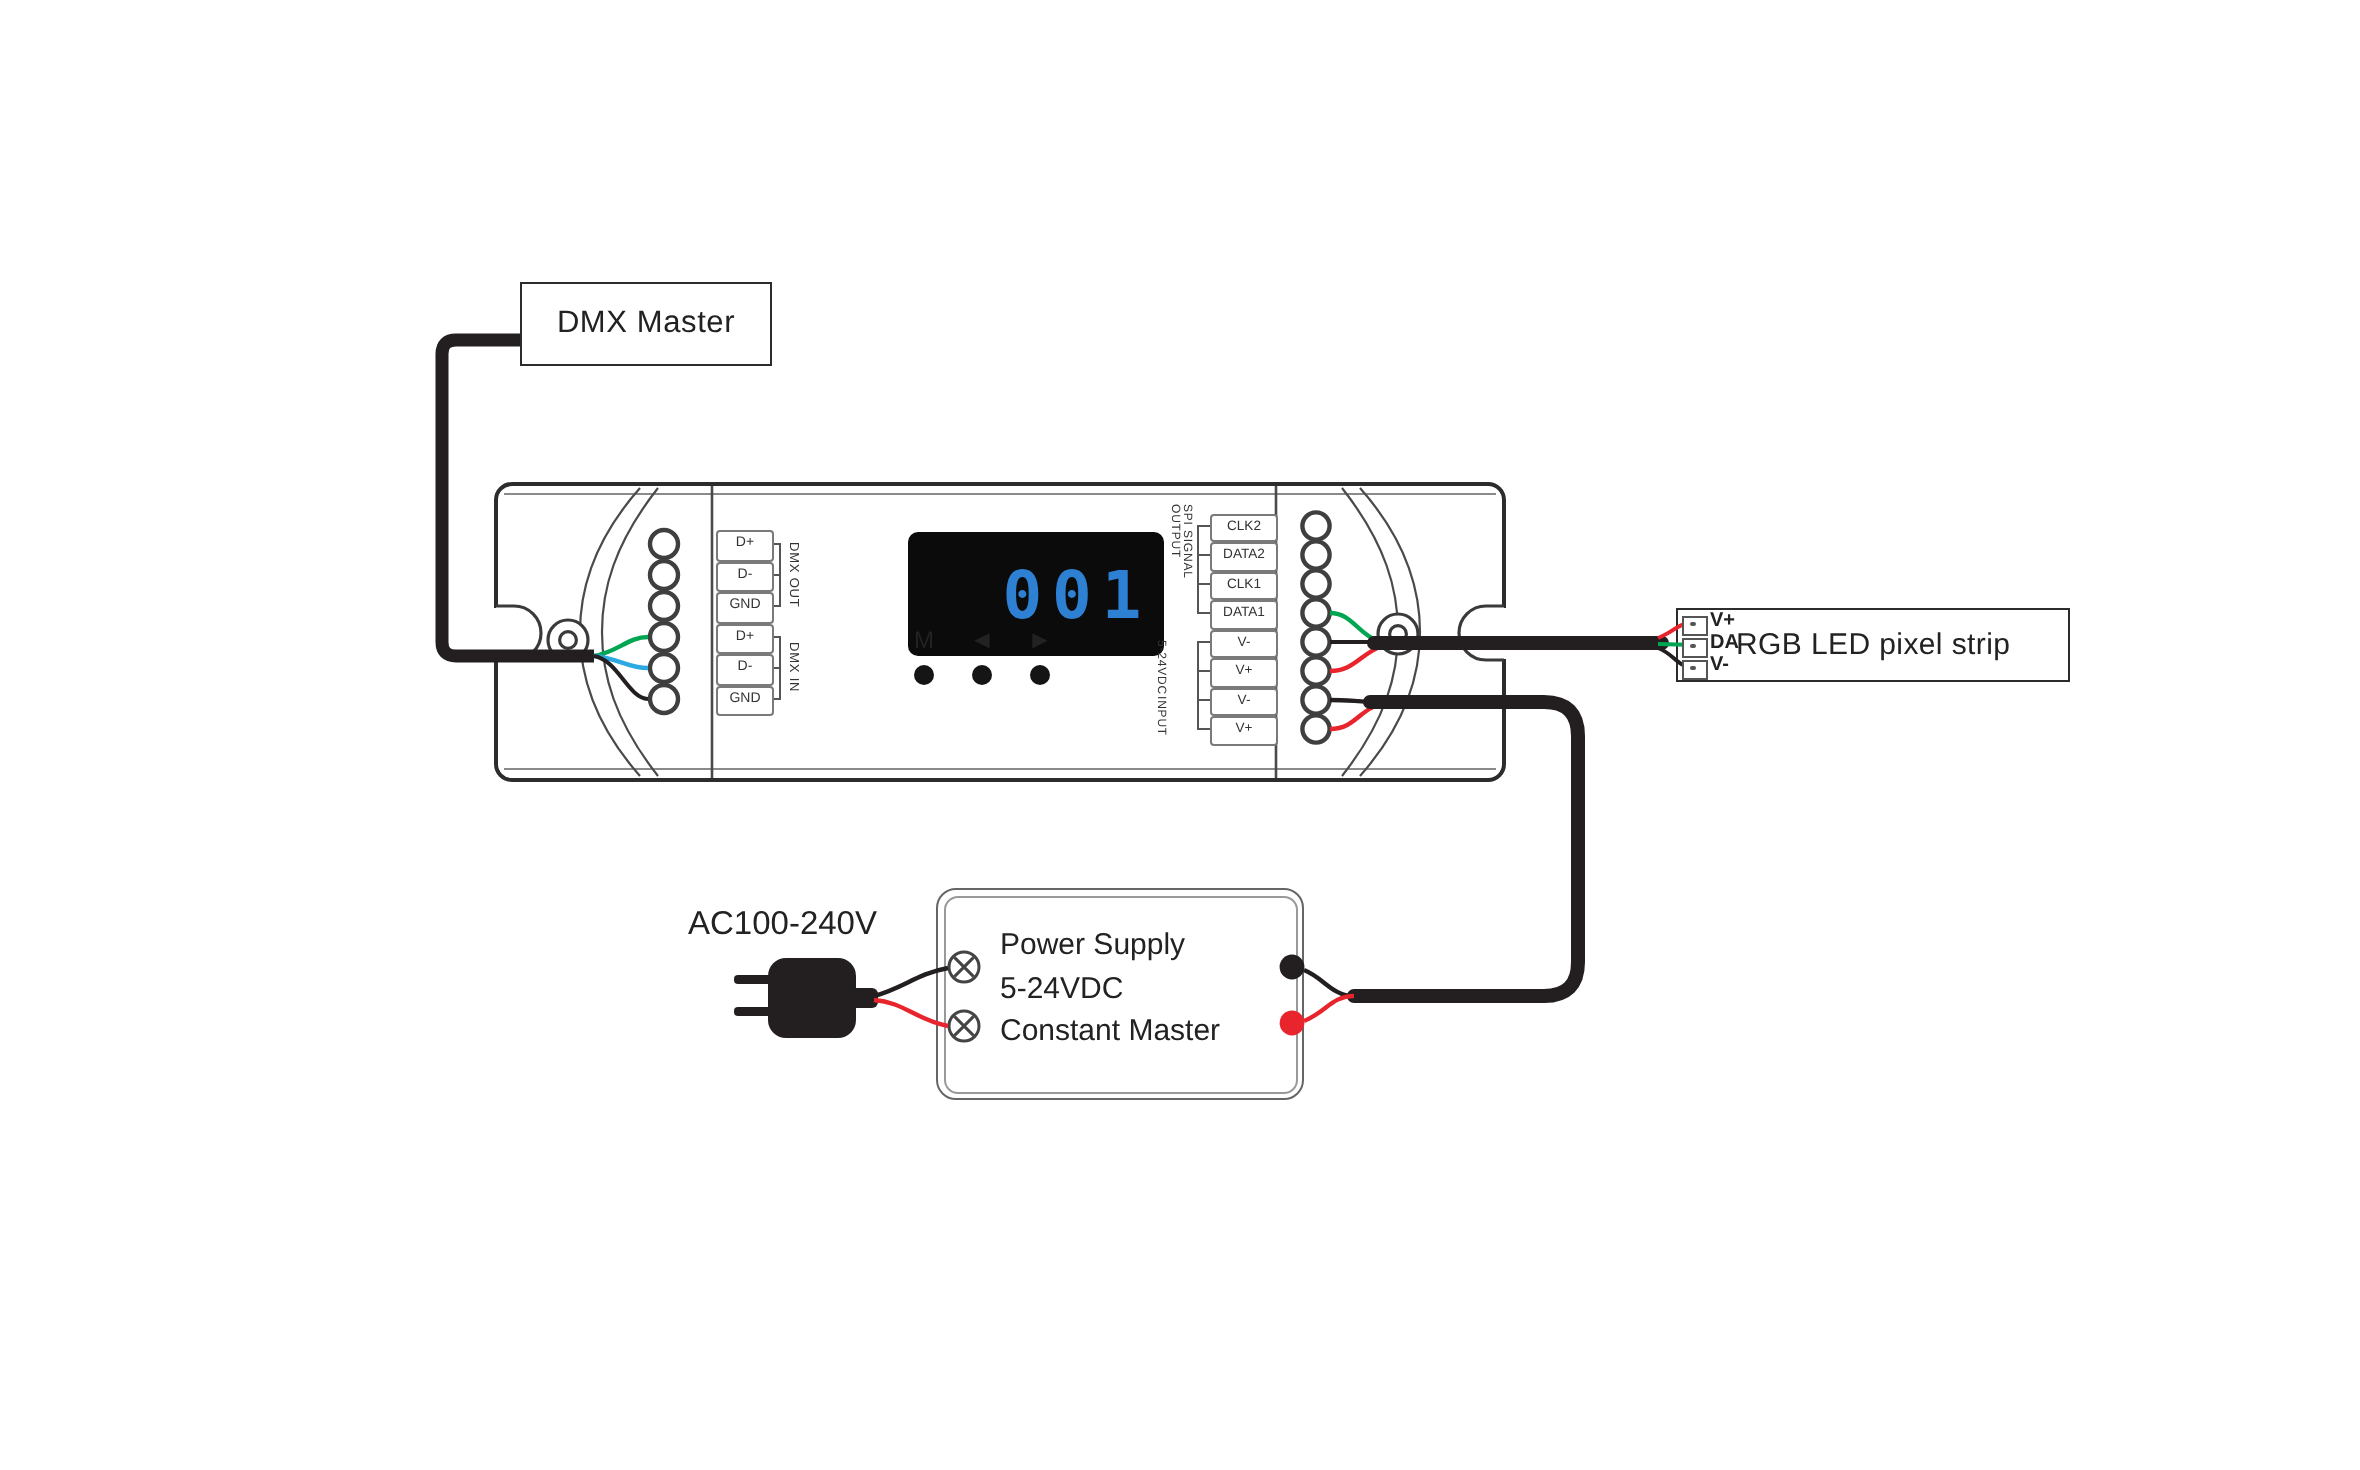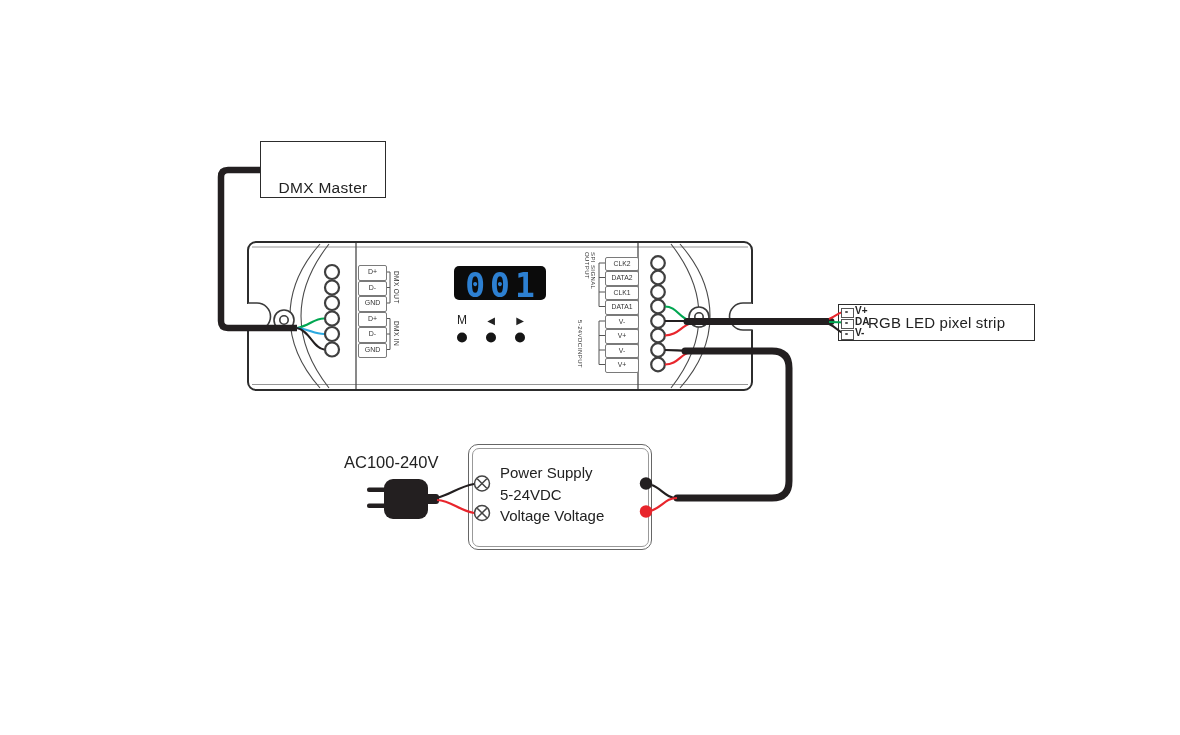--- a/index.html
+++ b/index.html
@@ -8,22 +8,22 @@
   svg.layer{position:absolute;left:0;top:0;z-index:2;}
   .box{position:absolute;background:#fff;border:1.6px solid #2c2c2c;box-sizing:border-box;}
   #controller-body{border:2px solid #2c2c2c;border-radius:9px;z-index:1;}
   #dmx-master-box{display:flex;align-items:center;justify-content:center;
                   font-size:15.5px;letter-spacing:.3px;z-index:3;}
   .term-label{position:absolute;width:27px;height:13.5px;border:1px solid #7a7a7a;border-radius:2px;
               background:#fff;font-size:7px;line-height:12.5px;text-align:center;color:#333;z-index:3;}
   .term-label.r{width:32px;height:12.5px;font-size:6.8px;line-height:11.5px;}
   .vtext{position:absolute;writing-mode:vertical-rl;text-orientation:mixed;font-size:6.5px;
          color:#333;letter-spacing:.4px;z-index:3;display:flex;align-items:center;justify-content:center;}
-  #seg-display{position:absolute;left:454px;top:266px;width:92px;height:34px;border-radius:5px;
-               display:flex;align-items:flex-start;justify-content:center;z-index:3;}
+  #seg-display{position:absolute;left:454px;top:266px;width:92px;height:62px;border-radius:5px;
+               display:flex;align-items:center;justify-content:center;z-index:3;padding-left:36px;}
   #seg-digits{font-family:"DejaVu Sans Mono",monospace;font-weight:bold;font-size:33px;
               letter-spacing:5px;margin-right:-5px;}
   .btn-label{position:absolute;width:18px;text-align:center;font-size:12px;color:#222;z-index:3;}
   .btn-label.tri{font-family:"DejaVu Sans",sans-serif;font-size:10px;}
   #psu-box{border:1.5px solid #666;border-radius:10px;z-index:1;}
   #psu-inner{position:absolute;left:2.5px;top:2.5px;right:2.5px;bottom:2.5px;
              border:1px solid #999;border-radius:7px;}
   #psu-text{position:absolute;left:500px;top:462px;font-size:15px;line-height:21.5px;z-index:3;}
   #ac-label{position:absolute;left:344px;top:453px;font-size:16.5px;z-index:3;}
   #strip-box{z-index:1;}
@@ -32,33 +32,33 @@
               border-radius:50%;background:#555;}
   .pin-label{position:absolute;font-size:10px;font-weight:bold;color:#222;z-index:3;}
   #strip-title{position:absolute;left:868px;top:314px;width:160px;text-align:left;
                font-size:15px;letter-spacing:.2px;z-index:3;}
 </style>
 </head>
 <body>
 
 <div id="canvas">
 
-  <div id="dmx-master-box" class="box" style="left:260px;top:141px;width:126px;height:57px;align-items:flex-end;">
+  <div id="dmx-master-box" class="box" style="left:260px;top:141px;width:126px;height:42px;">
     <span>DMX Master</span>
   </div>
 
   <div id="controller-body" class="box" style="left:247px;top:241px;width:506px;height:150px;"></div>
 
   <div id="psu-box" class="box" style="left:468px;top:444px;width:184px;height:106px;">
     <div id="psu-inner"></div>
   </div>
   <div id="psu-text">
     <div>Power Supply</div>
     <div>5-24VDC</div>
-    <div>Voltage Voltage</div>
+    <div>Constant Master</div>
   </div>
   <div id="ac-label">AC100-240V</div>
 
   <div id="strip-box" class="box" style="left:838px;top:304px;width:197px;height:37px;"></div>
   <div class="pad" style="left:841px;top:307.5px;"></div>
   <div class="pad" style="left:841px;top:318.5px;"></div>
   <div class="pad" style="left:841px;top:329.5px;"></div>
   <div class="pin-label" style="left:855px;top:305px;">V+</div>
   <div class="pin-label" style="left:855px;top:316px;">DA</div>
   <div class="pin-label" style="left:855px;top:327px;">V-</div>

